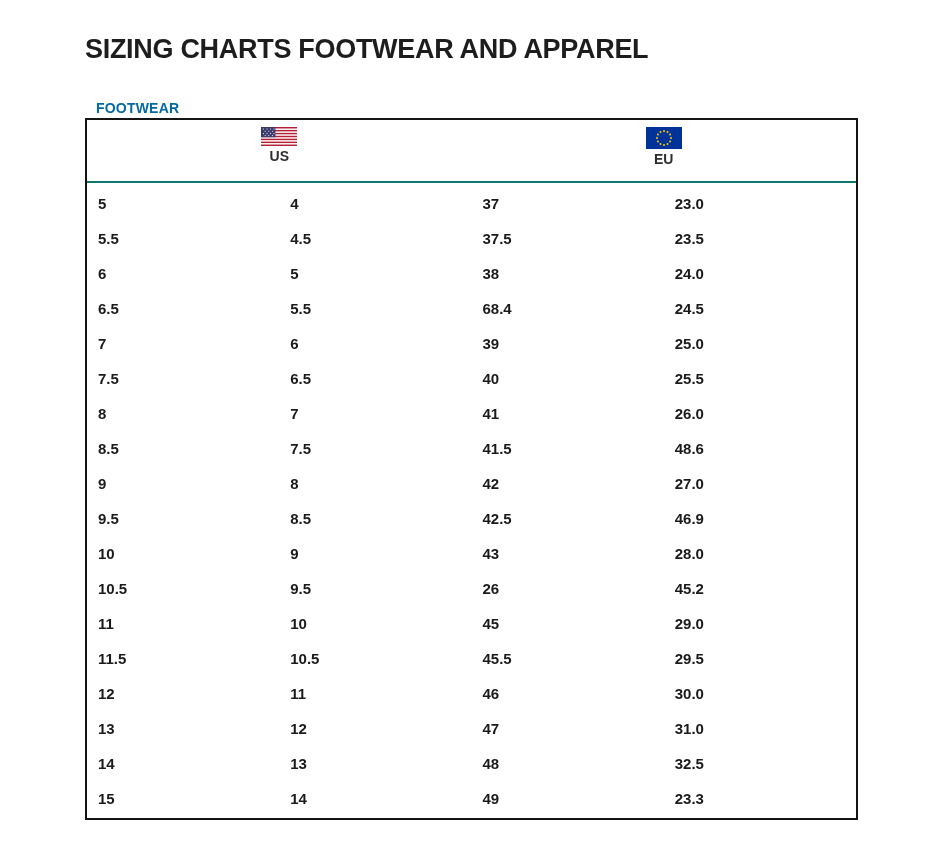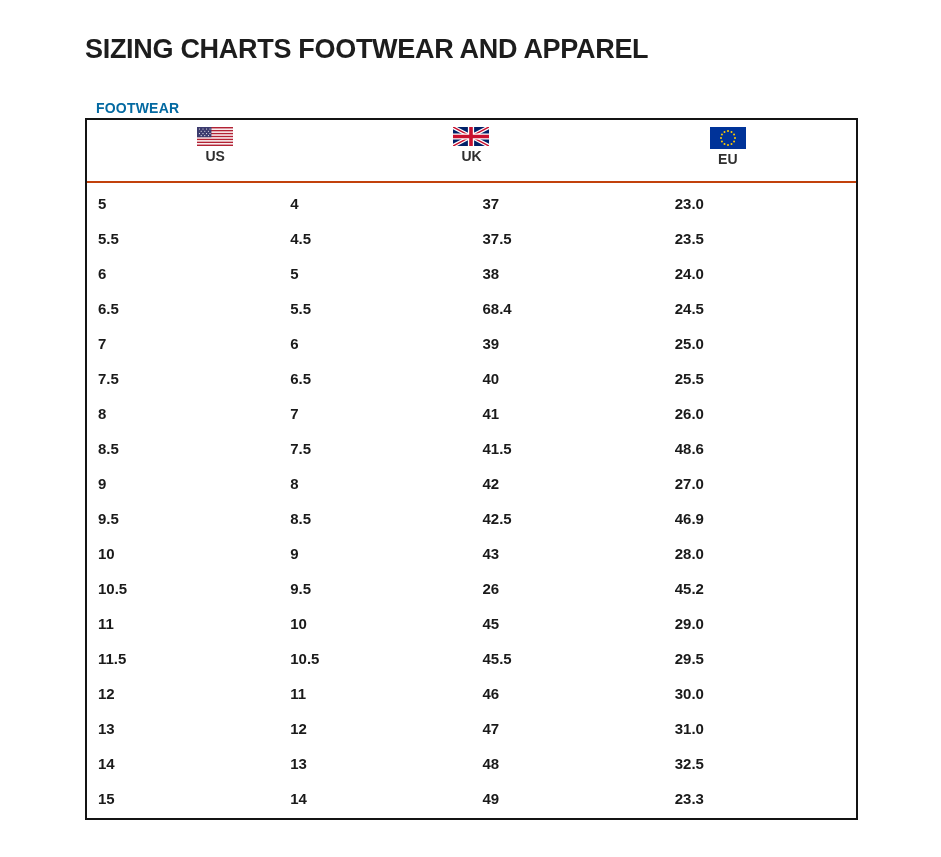--- a/index.html
+++ b/index.html
@@ -38,21 +38,21 @@
     position: absolute;
     left: 85px;
     top: 118px;
     width: 773px;
     border: 2px solid #141414;
     background: #ffffff;
   }
   .table-header {
     display: flex;
     height: 63px;
-    border-bottom: 2px solid #c2410c;
+    border-bottom: 2px solid #0f766e;
   }
   .header-cell {
     flex: 1 1 0;
     display: flex;
     flex-direction: column;
     align-items: center;
     padding-top: 7px;
   }
   .flag { display: block; flex: 0 0 auto; }
   .country-label {
@@ -115,30 +115,20 @@
             <circle cx="9.6" cy="6.6" r="0.55"></circle>
             <circle cx="13" cy="6.6" r="0.55"></circle>
           <circle cx="4.2" cy="8.6" r="0.55"></circle>
             <circle cx="7.8" cy="8.6" r="0.55"></circle>
             <circle cx="11.4" cy="8.6" r="0.55"></circle>
         </g>
       </svg>
       <span class="country-label">US</span>
     </div>
 
-    <div class="header-cell">
-      <svg class="flag" width="36" height="19" viewBox="0 0 36 19">
-        <rect width="36" height="19" fill="#012169"></rect>
-        <path d="M0,0 L36,19 M36,0 L0,19" stroke="#ffffff" stroke-width="3.8"></path>
-        <path d="M0,0 L36,19 M36,0 L0,19" stroke="#C8102E" stroke-width="1.5"></path>
-        <path d="M18,0 V19 M0,9.5 H36" stroke="#ffffff" stroke-width="6.2"></path>
-        <path d="M18,0 V19 M0,9.5 H36" stroke="#C8102E" stroke-width="3.6"></path>
-      </svg>
-      <span class="country-label">UK</span>
-    </div>
 
     <div class="header-cell">
       <svg class="flag" width="36" height="22" viewBox="0 0 36 22">
         <rect width="36" height="22" fill="#003399"></rect>
         <g fill="#FFCC00">
           <circle cx="18" cy="4" r="1"></circle>
           <circle cx="21.5" cy="4.94" r="1"></circle>
           <circle cx="24.06" cy="7.5" r="1"></circle>
           <circle cx="25" cy="11" r="1"></circle>
           <circle cx="24.06" cy="14.5" r="1"></circle>

